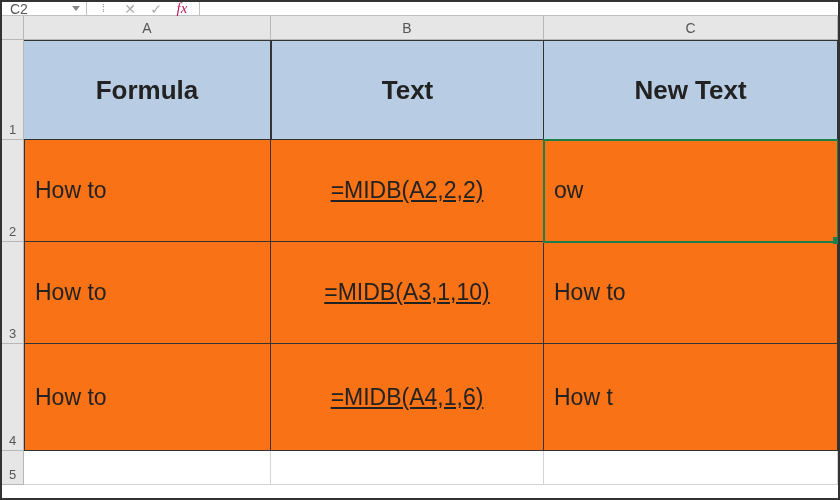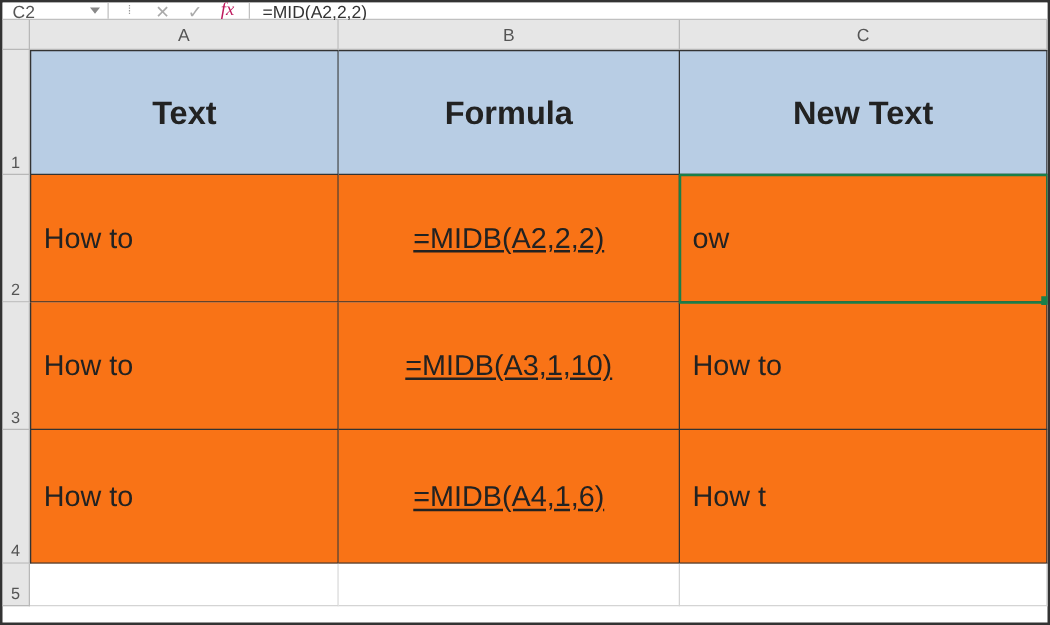--- a/index.html
+++ b/index.html
@@ -142,33 +142,32 @@
   <div class="name-box">
     <span>C2</span>
     <span class="dropdown-triangle"></span>
   </div>
   <div class="fx-controls">
     <div class="fx-btn dots">⁞</div>
     <div class="fx-btn">✕</div>
     <div class="fx-btn">✓</div>
     <div class="fx-btn fx">fx</div>
   </div>
-  <div class="formula-input">=MID(A2,2,2)</div>
 </div>
 
 <div class="sheet">
 
   <div class="corner"></div>
   <div class="col-header">A</div>
   <div class="col-header">B</div>
   <div class="col-header">C</div>
 
   <div class="row-header">1</div>
+  <div class="cell header-cell first-row-top">Formula</div>
   <div class="cell header-cell first-col first-row-top">Text</div>
-  <div class="cell header-cell first-row-top">Formula</div>
   <div class="cell header-cell first-row-top">New Text</div>
 
   <div class="row-header">2</div>
   <div class="cell first-col">How to</div>
   <div class="cell center">=MIDB(A2,2,2)</div>
   <div class="cell selected-cell">
     <span>ow</span>
     <div class="fill-handle"></div>
   </div>
 

